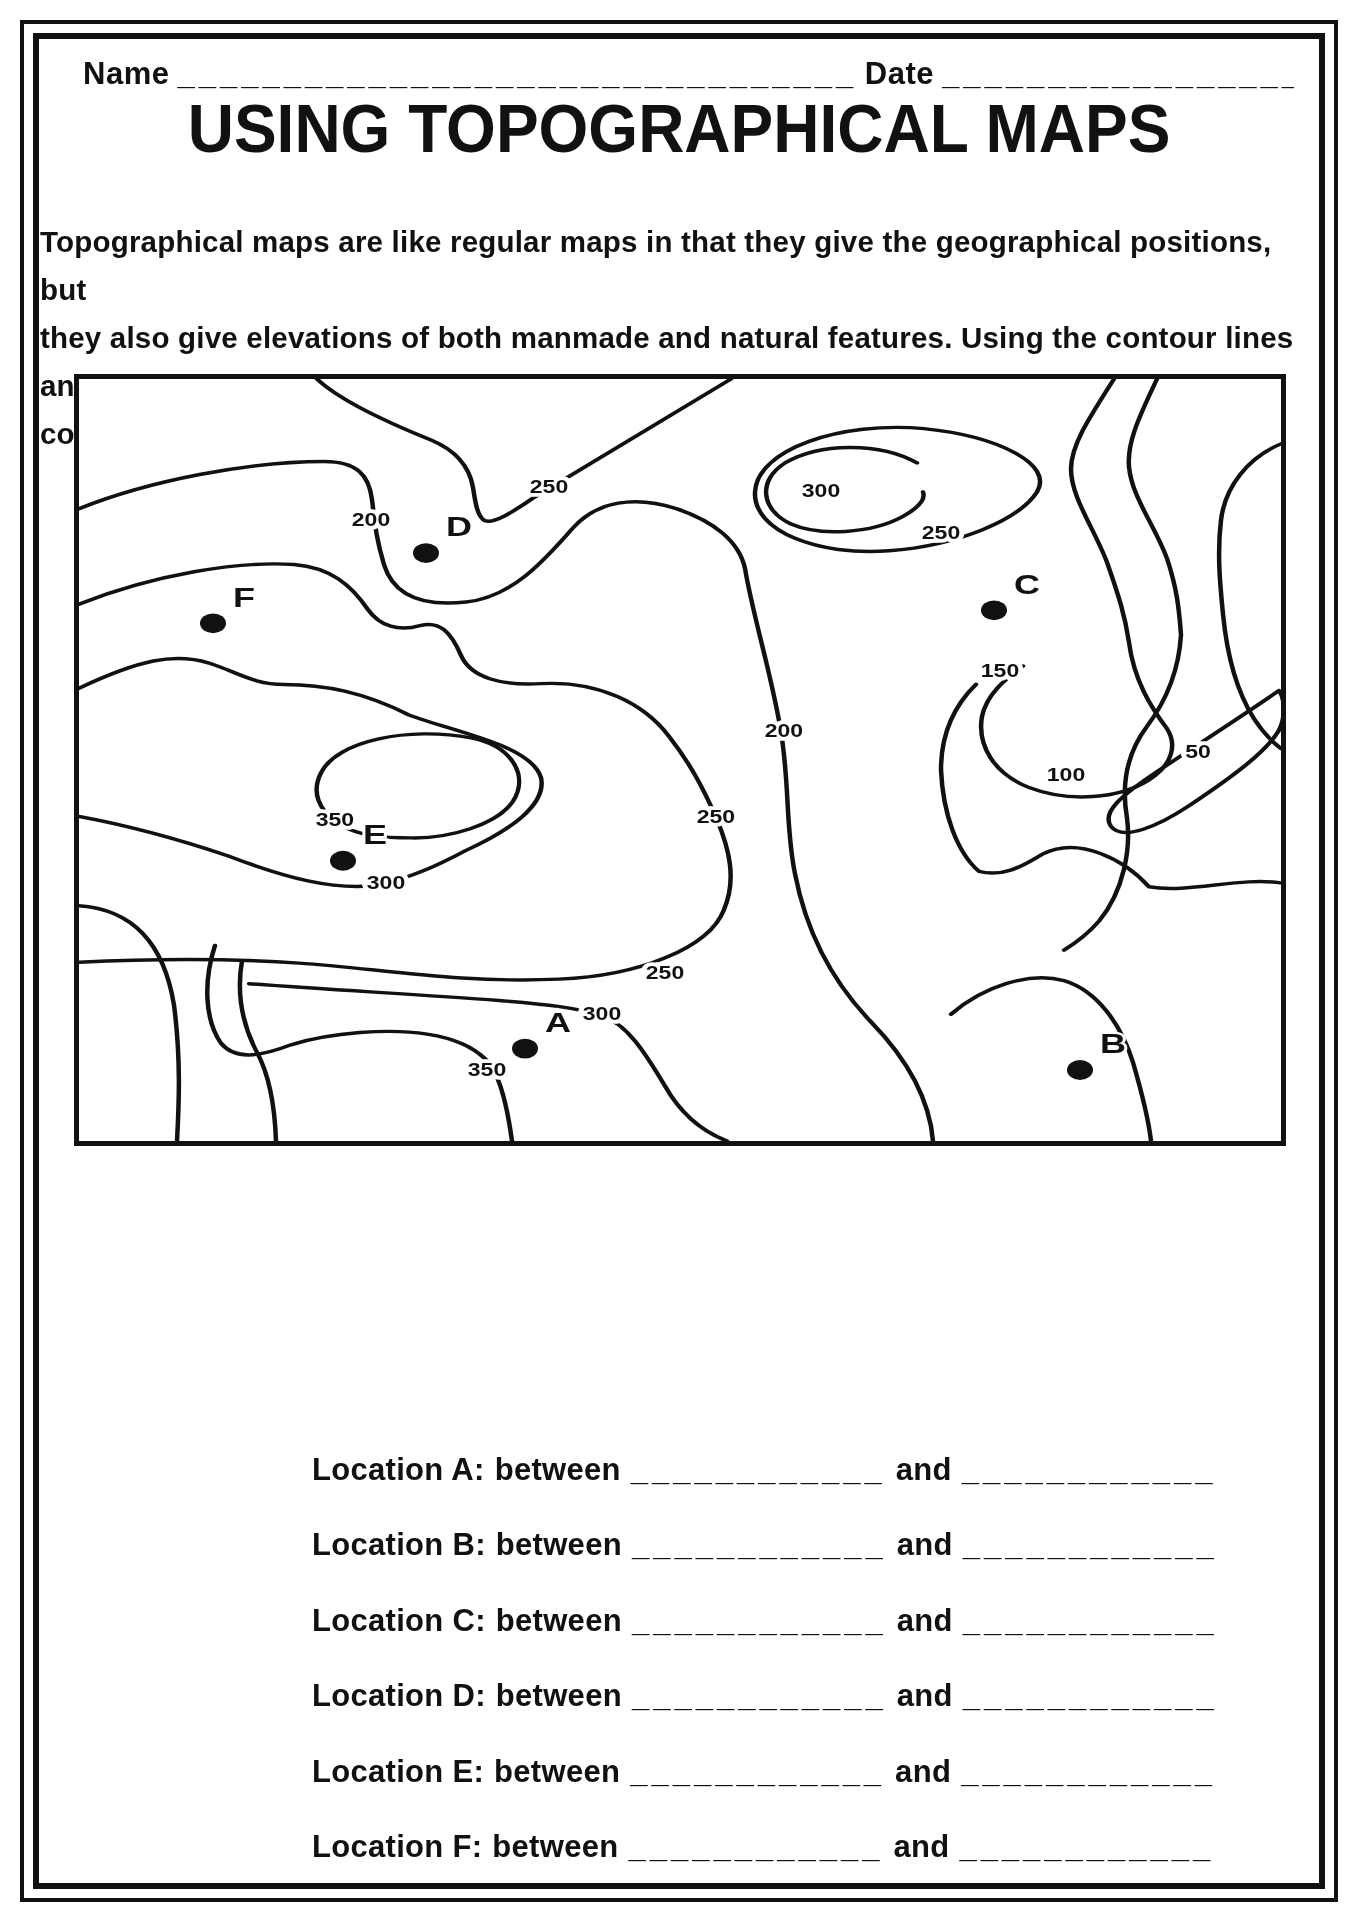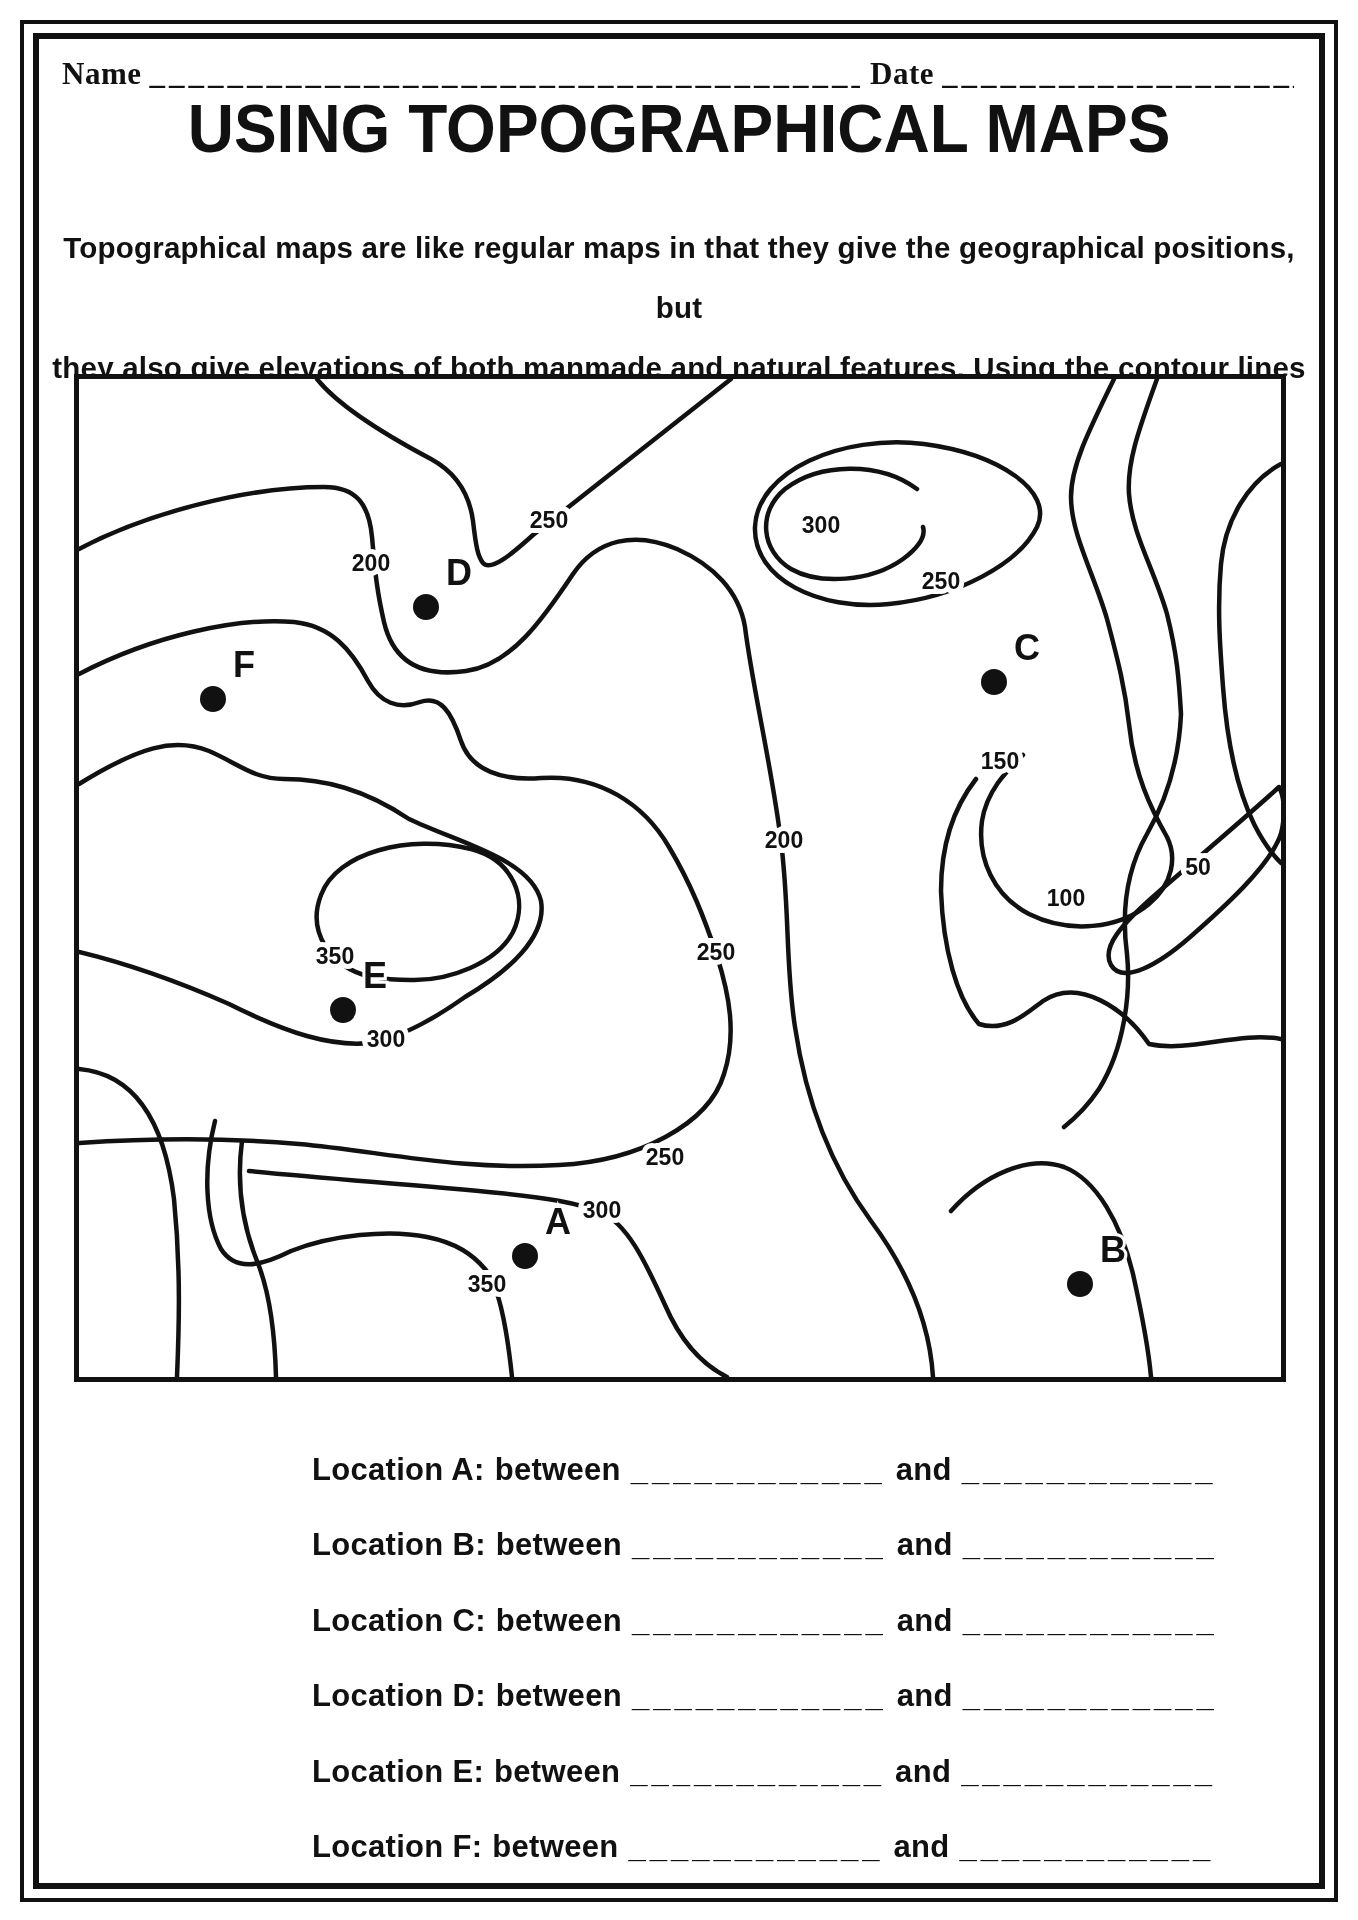--- a/index.html
+++ b/index.html
@@ -16,46 +16,45 @@
   }
   .frame-outer{
     position:absolute;left:20px;top:20px;right:20px;bottom:18px;
     border:4px solid var(--ink);
   }
   .frame-inner{
     position:absolute;left:33px;top:33px;right:33px;bottom:31px;
     border:6px solid var(--ink);
   }
   .header-row{
-    position:absolute;left:62px;right:64px;top:56px;
+    position:absolute;left:83px;right:64px;top:56px;
     display:flex;align-items:baseline;
     font-size:31px;font-weight:600;letter-spacing:.5px;
     white-space:nowrap;
-    font-family:Liberation Serif, serif;
   }
   .blank{
     overflow:hidden;white-space:nowrap;
     letter-spacing:4px;font-weight:600;
   }
   .blank.name{flex:1;margin:0 10px 0 8px;height:42px;}
   .blank.date{width:352px;margin-left:8px;height:42px;}
   .page-title{
     position:absolute;left:0;right:0;top:92px;
     text-align:center;
     font-size:64px;font-weight:800;letter-spacing:0px;
     transform:scaleY(1.06);
   }
   .intro{
     position:absolute;left:40px;right:40px;top:218px;
-    text-align:center;font-size:29.5px;font-weight:600;
-    line-height:60px;letter-spacing:.2px;
+    font-size:29.5px;font-weight:600;
+    line-height:48px;letter-spacing:.2px;
   }
   .map-wrap{
     position:absolute;left:74px;top:374px;
-    width:1212px;height:1008px;
+    width:1212px;height:772px;
     border:5px solid var(--ink);
     box-sizing:border-box;
     background:var(--paper);
   }
   .map-wrap svg{display:block;width:100%;height:100%;}
   .contour{
     fill:none;stroke:var(--ink);stroke-width:4.5;
     stroke-linecap:round;stroke-linejoin:round;
   }
   .clabel{

